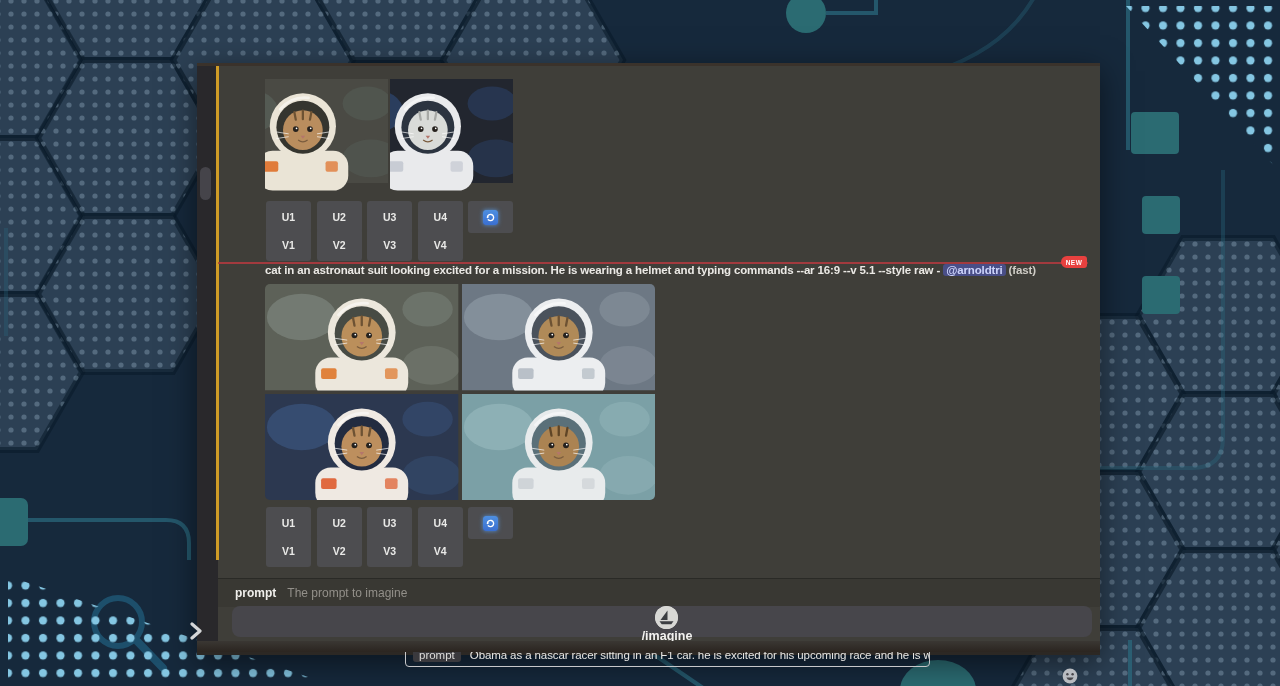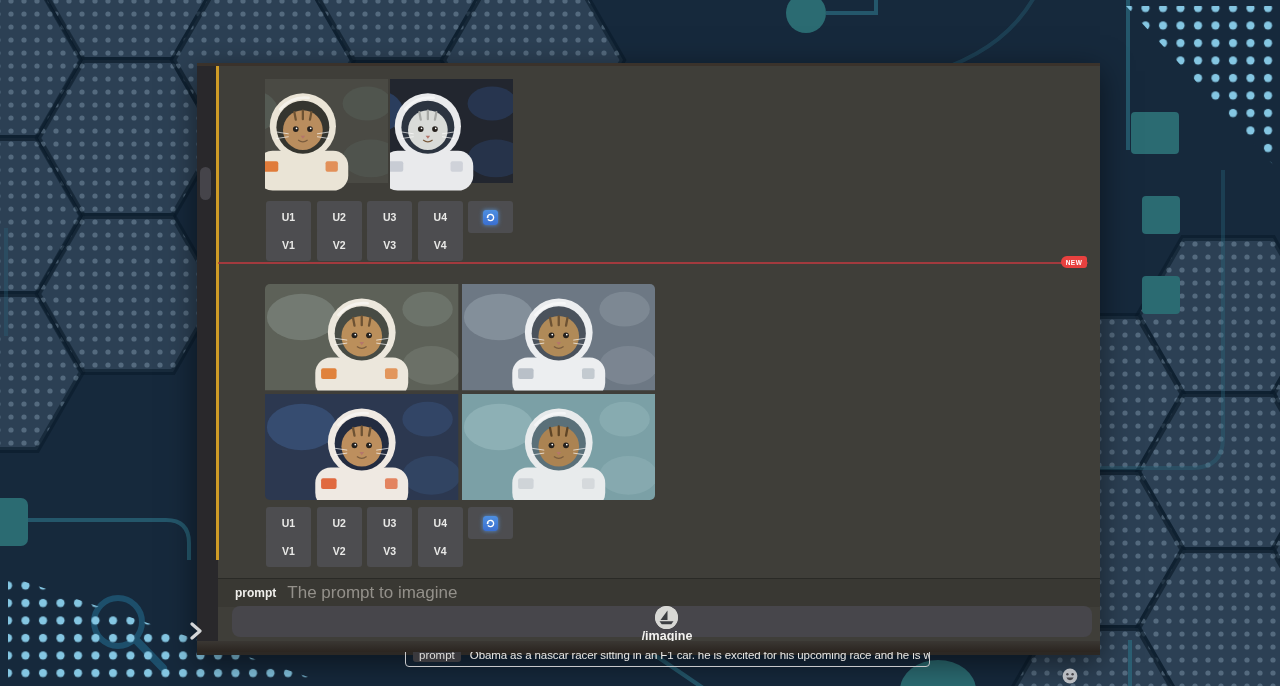--- a/index.html
+++ b/index.html
@@ -46,21 +46,21 @@
   .grid{position:absolute;left:68px;top:218px;width:390px;height:216px;display:grid;
         grid-template-columns:193.5px 193.5px;grid-template-rows:106.5px 106.5px;gap:3px;
         border-radius:5px;overflow:hidden;}
   .grid .cell{width:100%;height:100%;}
   .cell{cursor:pointer;}
 
   
   .popup{position:absolute;left:21px;right:0;top:512px;height:28px;background:#393833;
          border-top:1px solid rgba(0,0,0,.25);display:flex;align-items:center;}
   .popup .opt{margin-left:17px;font-size:12px;font-weight:bold;color:#f0efec;}
-  .popup .hint{margin-left:11px;font-size:17px;color:#93908a;}
+  .popup .hint{margin-left:11px;font-size:12px;color:#93908a;}
 
   
   .inputbar{position:absolute;left:35px;top:540px;width:860px;height:31px;border-radius:8px;
             background:#47464b;display:flex;align-items:center;flex-direction:column;}
   .avatar{width:23px;height:23px;border-radius:50%;background:#d8d8d5;margin-left:9px;flex:none;
           display:flex;align-items:center;justify-content:center;overflow:hidden;}
   .cmd{margin-left:10px;font-size:12.5px;font-weight:bold;color:#f3f2f0;flex:none;}
   .optbox{margin-left:11px;width:523px;height:22px;border:1px solid #c7c7c9;border-radius:4px;
           display:flex;align-items:center;overflow:hidden;flex:none;background:transparent;}
   .optbox .lbl{margin-left:7px;padding:1px 6px;border-radius:3px;background:#3a393d;
@@ -200,20 +200,21 @@
     <div class="btnrow" style="top:163px;">
       <button class="mjbtn">V1</button>
       <button class="mjbtn">V2</button>
       <button class="mjbtn">V3</button>
       <button class="mjbtn">V4</button>
     </div>
 
     <div class="divider-line"></div>
     <div class="new-badge">NEW</div>
 
+    <div class="msgline"><span>cat in an astronaut suit looking excited for a mission. He is wearing a helmet and typing commands --ar 16:9 --v 5.1 --style raw</span>&nbsp;<span>-</span>&nbsp;<span class="mention">@arnoldtri</span>&nbsp;<span class="mode">(fast)</span></div>
 
     <div class="grid">
       <svg class="cell" viewBox="0 0 200 110" preserveAspectRatio="xMidYMid slice" style="--cbg:#5d6158;--blur:#8a948c;--suit:#ece7dc;--patch:#e0823c;--visor:#474b44;--head:#bb8f5b;--stripe:#6d5233;">
           <use href="#cat-cell"></use>
         </svg>
       <svg class="cell" viewBox="0 0 200 110" preserveAspectRatio="xMidYMid slice" style="--cbg:#6d7884;--blur:#9aa6b0;--suit:#eceef0;--patch:#b9c0c8;--visor:#4a525c;--head:#b08a58;--stripe:#6d5233;">
           <use href="#cat-cell"></use>
         </svg>
       <svg class="cell" viewBox="0 0 200 110" preserveAspectRatio="xMidYMid slice" style="--cbg:#2c3850;--blur:#3f5f8f;--suit:#efe9e2;--patch:#e06a40;--visor:#232c40;--head:#bd8f5e;--stripe:#6d5233;">
           <use href="#cat-cell"></use>

